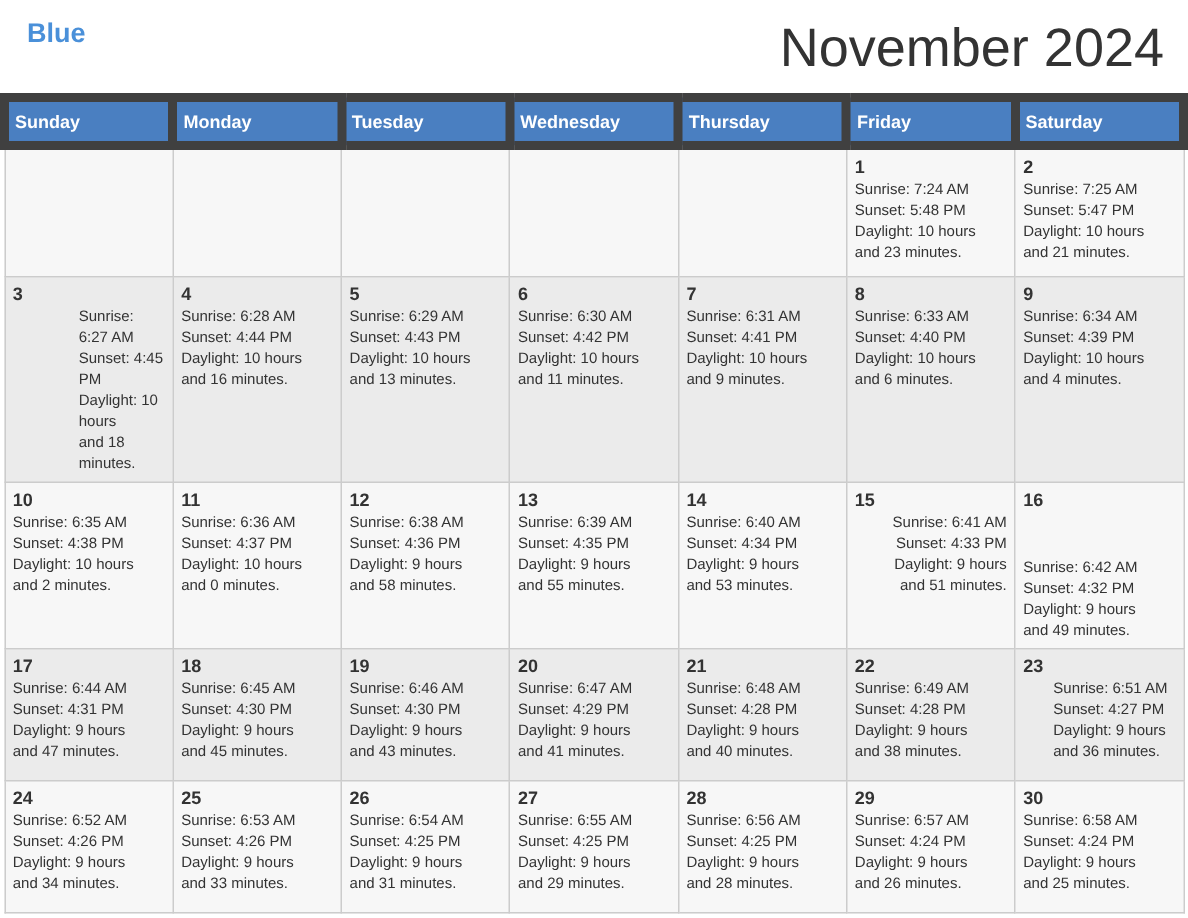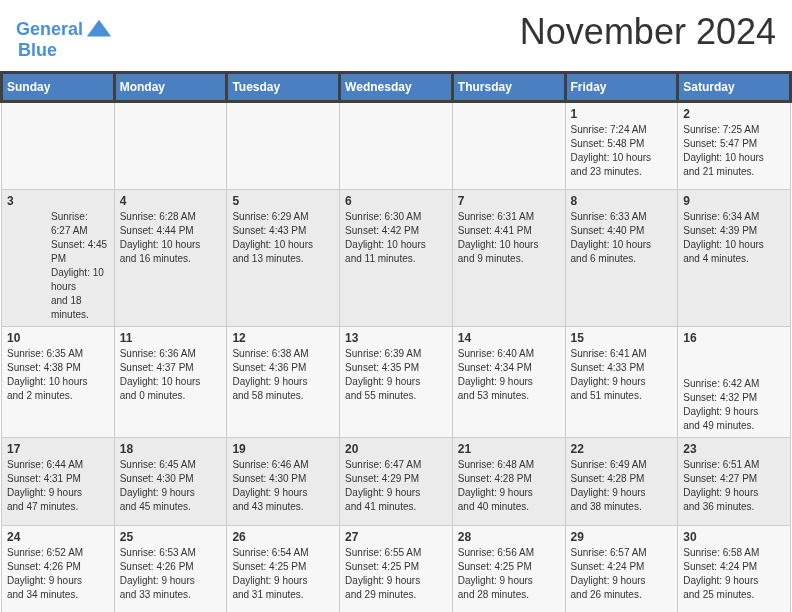--- a/index.html
+++ b/index.html
@@ -55,21 +55,21 @@
       margin-top: 6px;
       table-layout: fixed;
     }
     .calendar thead th {
       background: #4a7fc1;
       color: #fff;
       font-size: 12px;
       font-weight: bold;
       padding: 6px 4px;
       text-align: left;
-      border: 3px solid #404040;
+      border: 6px solid #404040;
     }
     .calendar tbody td {
       border: 1px solid #ccc;
       vertical-align: top;
       padding: 4px 5px;
       height: 88px;
       font-size: 10.5px;
       color: #333;
       background: #fff;
     }
@@ -93,28 +93,20 @@
     .empty-cell {
       background: #f7f7f7 !important;
     }
   </style>
 </head>
 <body>
 
 <div class="header">
   <div class="logo">
     <div>
-      <div style="display:flex;align-items:center;">
-        <span class="logo-text">
-          <span>General</span>
-        </span>
-        <svg class="logo-icon" viewBox="0 0 30 30">
-          <polygon points="15,4 28,22 2,22" fill="#4a90d9"></polygon>
-        </svg>
-      </div>
       <div style="font-size:18px;font-weight:bold;color:#4a90d9;margin-top:-4px;padding-left:2px;">Blue</div>
     </div>
   </div>
   <div class="title-block">
     <div class="month-title">November 2024</div>
   </div>
 </div>
 
 <table class="calendar">
   <thead>
@@ -232,21 +224,21 @@
         </td>
         <td>
           <span class="day-number">14</span>
           <div class="day-info" style="white-space: pre-line;">Sunrise: 6:40 AM
 Sunset: 4:34 PM
 Daylight: 9 hours
 and 53 minutes.</div>
         </td>
         <td>
           <span class="day-number">15</span>
-          <div class="day-info" style="white-space: pre-line;">Sunrise: 6:41 AM
+          <div class="day-info" style="white-space: pre-line; text-align: right;">Sunrise: 6:41 AM
 Sunset: 4:33 PM
 Daylight: 9 hours
 and 51 minutes.</div>
         </td>
         <td>
           <span class="day-number">16</span>
           <div class="day-info" style="white-space: pre-line; margin-top: 32px;">Sunrise: 6:42 AM
 Sunset: 4:32 PM
 Daylight: 9 hours
 and 49 minutes.</div>
@@ -290,21 +282,21 @@
         </td>
         <td>
           <span class="day-number">22</span>
           <div class="day-info" style="white-space: pre-line;">Sunrise: 6:49 AM
 Sunset: 4:28 PM
 Daylight: 9 hours
 and 38 minutes.</div>
         </td>
         <td>
           <span class="day-number">23</span>
-          <div class="day-info" style="white-space: pre-line;">Sunrise: 6:51 AM
+          <div class="day-info" style="white-space: pre-line; margin-left: 20px;">Sunrise: 6:51 AM
 Sunset: 4:27 PM
 Daylight: 9 hours
 and 36 minutes.</div>
         </td>
       </tr>
       <tr>
         <td>
           <span class="day-number">24</span>
           <div class="day-info" style="white-space: pre-line;">Sunrise: 6:52 AM
 Sunset: 4:26 PM

